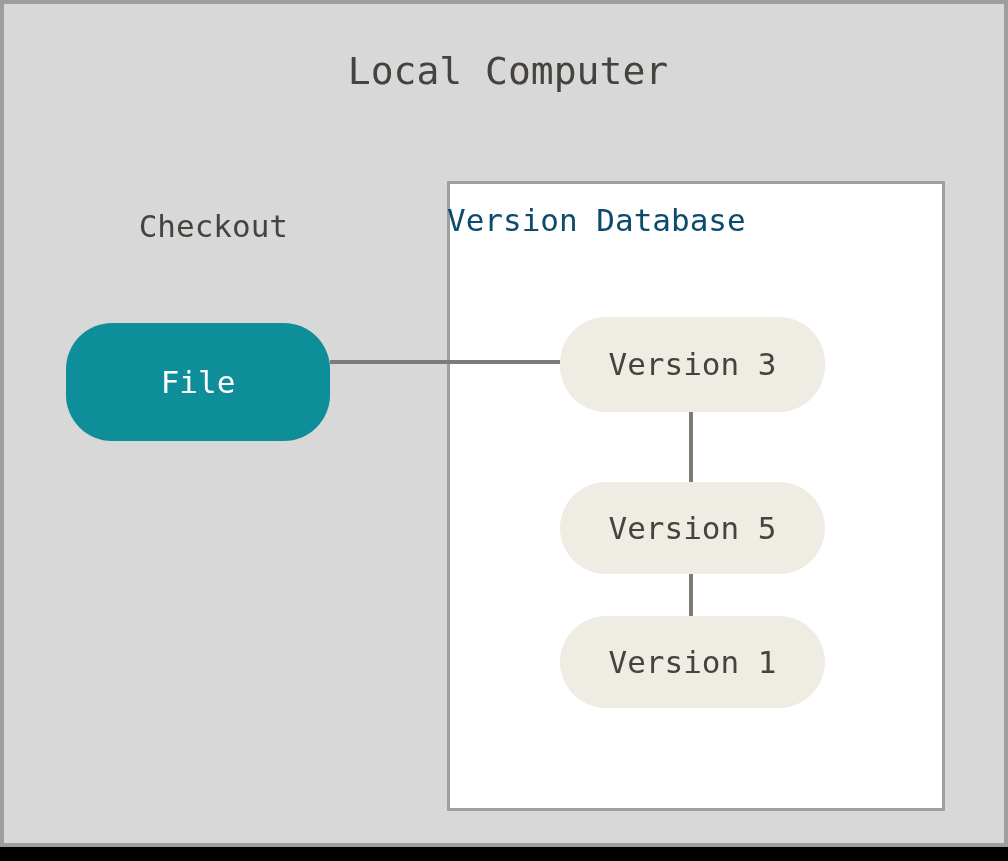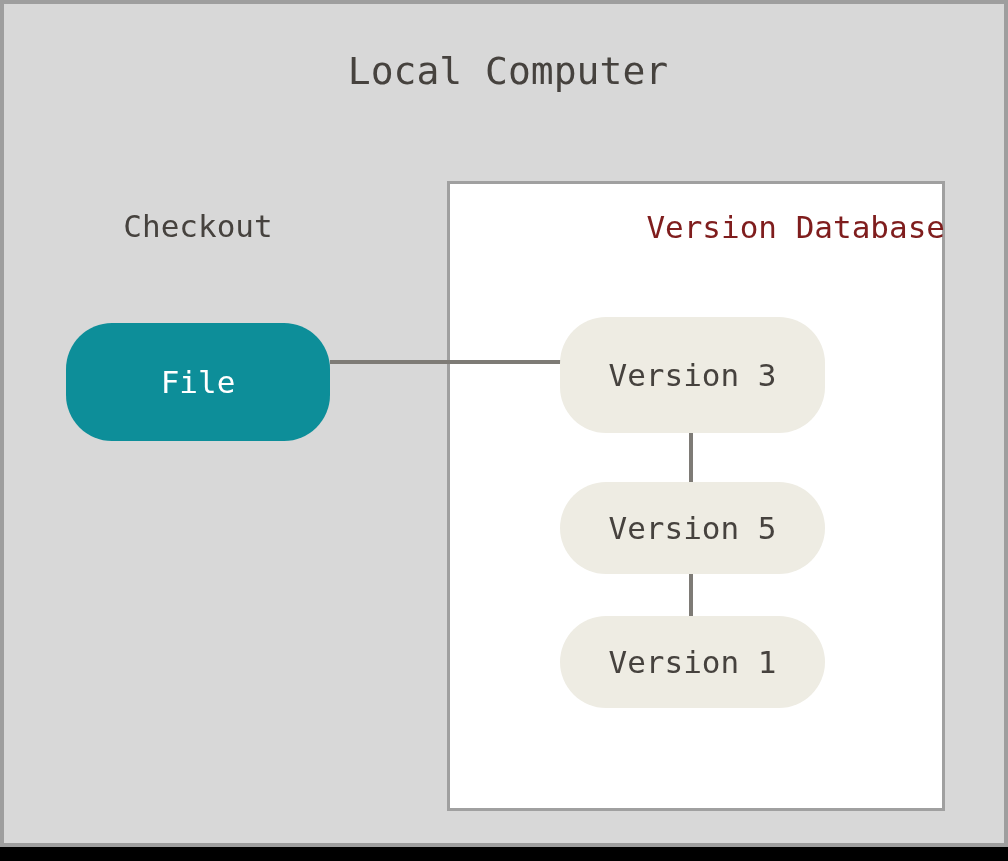--- a/index.html
+++ b/index.html
@@ -41,47 +41,47 @@
     letter-spacing: 0px;
     white-space: pre;
   }
 
   
   #checkout-label {
     position: absolute;
     left: 104px;
     top: 200px;
     width: 180px;
-    text-align: center;
+    text-align: right;
     font-size: 31px;
     line-height: 44px;
     color: #46423e;
     white-space: pre;
   }
 
   
   #version-database-panel {
     position: absolute;
     left: 443px;
     top: 177px;
     width: 498px;
     height: 630px;
     background: #ffffff;
     border: 3px solid #a0a0a0;
     box-sizing: border-box;
   }
   #version-database-title {
     position: absolute;
     left: 443px;
-    top: 201px;
+    top: 194px;
     width: 498px;
-    text-align: right;
+    text-align: left;
     font-size: 31px;
     line-height: 44px;
-    color: #7f1d1d;
+    color: #0c4a6e;
     white-space: pre;
   }
 
   
   .connector {
     position: absolute;
     background: #7e7b76;
   }
   #connector-file-to-version3 {
     left: 326px;
@@ -127,21 +127,21 @@
     left: 62px;
     top: 313px;
     width: 264px;
     height: 118px;
     margin-top: 6px;
   }
   #node-version-3 {
     left: 556px;
     top: 313px;
     width: 265px;
-    height: 116px;
+    height: 95px;
   }
   #node-version-2 {
     left: 556px;
     top: 478px;
     width: 265px;
     height: 92px;
   }
   #node-version-1 {
     left: 556px;
     top: 612px;

